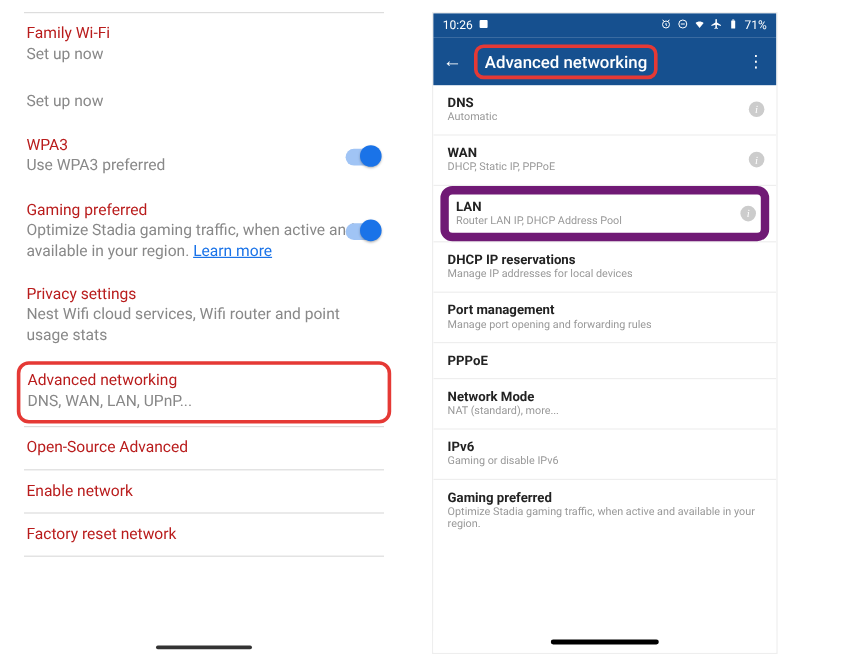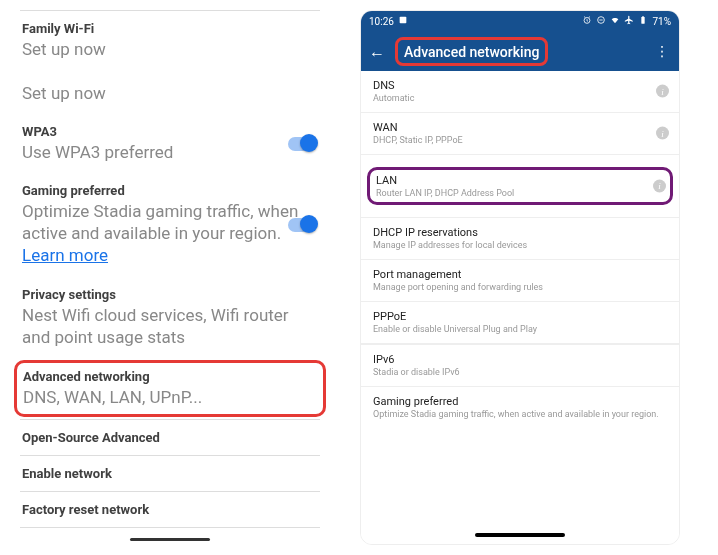--- a/index.html
+++ b/index.html
@@ -11,39 +11,39 @@
     display: flex;
     gap: 40px;
     padding: 10px 20px;
   }
   .panel-left {
     width: 300px;
     background: #fff;
     position: relative;
   }
   .panel-right {
-    width: 320px;
+    width: 288px;
     background: #fff;
     position: relative;
     border: 1px solid #eee;
-    border-radius: 12px;
+    border-radius: 0;
     overflow: hidden;
   }
   .divider { border-top: 1px solid #ddd; margin: 0; }
   .setting-item {
     padding: 10px 2px 10px 2px;
     position: relative;
   }
   .setting-title {
     font-size: 13px;
-    color: #404040;
-    font-weight: 700;
+    color: #b91c1c;
+    font-weight: 400;
   }
   .setting-sub {
-    font-size: 17px;
+    font-size: 13px;
     color: #888;
     margin-top: 2px;
     line-height: 1.3;
   }
   .setting-sub .link { color: #1a73e8; text-decoration: underline; }
   .toggle {
     position: absolute;
     right: 4px;
     top: 50%;
     transform: translateY(-50%);
@@ -115,44 +115,44 @@
   }
   .more-dots {
     position: absolute;
     right: 10px;
     font-size: 14px;
   }
   .r-item {
     padding: 8px 12px;
     position: relative;
   }
-  .r-title { font-size: 11px; color: #222; font-weight: 400; }
+  .r-title { font-size: 11px; color: #222; font-weight: 700; }
   .r-sub { font-size: 9px; color: #999; margin-top: 1px; line-height: 1.2; }
   .r-divider { border-top: 1px solid #eee; margin: 0 0; }
   .info-dot {
     position: absolute;
     right: 10px;
     top: 50%;
     transform: translateY(-50%);
     width: 13px;
     height: 13px;
     background: #ccc;
     border-radius: 50%;
     display: flex;
     align-items: center;
     justify-content: center;
     font-size: 9px;
     color: #fff;
     font-family: serif;
     font-style: italic;
   }
   .r-highlight {
-    border: 3px solid #701a75;
+    border: 7px solid #701a75;
     border-radius: 10px;
-    margin: 12px 6px;
+    margin: 0 6px;
     padding: 4px 6px;
     position: relative;
   }
   .r-highlight .info-dot { right: 4px; }
   .nav-bar {
     position: absolute;
     bottom: 0;
     left: 0;
     right: 0;
     height: 18px;
@@ -317,29 +317,32 @@
     <div class="r-divider"></div>
 
     <div class="r-item">
       <div class="r-title">Port management</div>
       <div class="r-sub">Manage port opening and forwarding rules</div>
     </div>
     <div class="r-divider"></div>
 
     <div class="r-item">
       <div class="r-title">PPPoE</div>
-      <div class="r-sub">Enable or disable Universal Plug and Play</div>
-    </div>
-    <div class="r-divider"></div>
-
+    </div>
+    <div class="r-divider"></div>
+
+    <div class="r-item">
+      <div class="r-title">Network Mode</div>
+      <div class="r-sub">NAT (standard), more...</div>
+    </div>
     <div class="r-divider"></div>
 
     <div class="r-item">
       <div class="r-title">IPv6</div>
-      <div class="r-sub">Stadia or disable IPv6</div>
+      <div class="r-sub">Gaming or disable IPv6</div>
     </div>
     <div class="r-divider"></div>
 
     <div class="r-item">
       <div class="r-title">Gaming preferred</div>
       <div class="r-sub">Optimize Stadia gaming traffic, when active and available in your region.</div>
     </div>
   </div>
 
   <div class="nav-bar">

